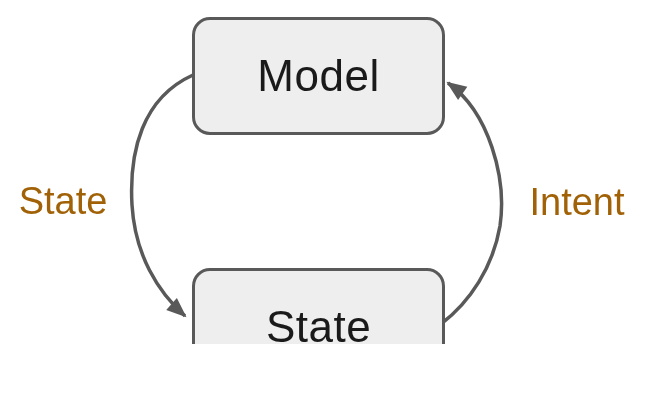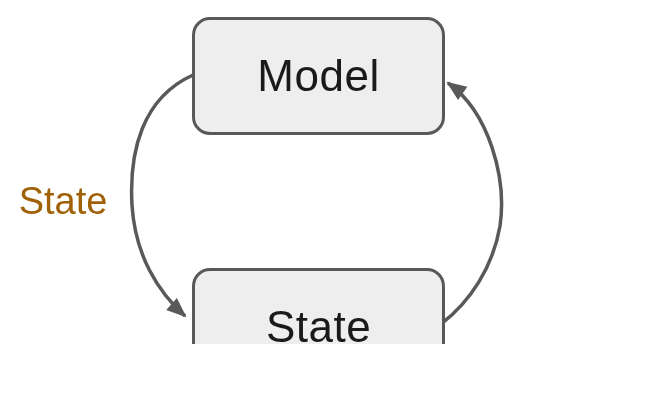--- a/index.html
+++ b/index.html
@@ -72,14 +72,15 @@
   <div class="node node-model">
     <span class="node-label">Model</span>
   </div>
 
   <div class="node node-view">
     <span class="node-label">State</span>
   </div>
 
   <div class="edge-label edge-label-state">State</div>
 
+  <div class="edge-label edge-label-intent">Intent</div>
 
 </div>
 
 </body></html>

